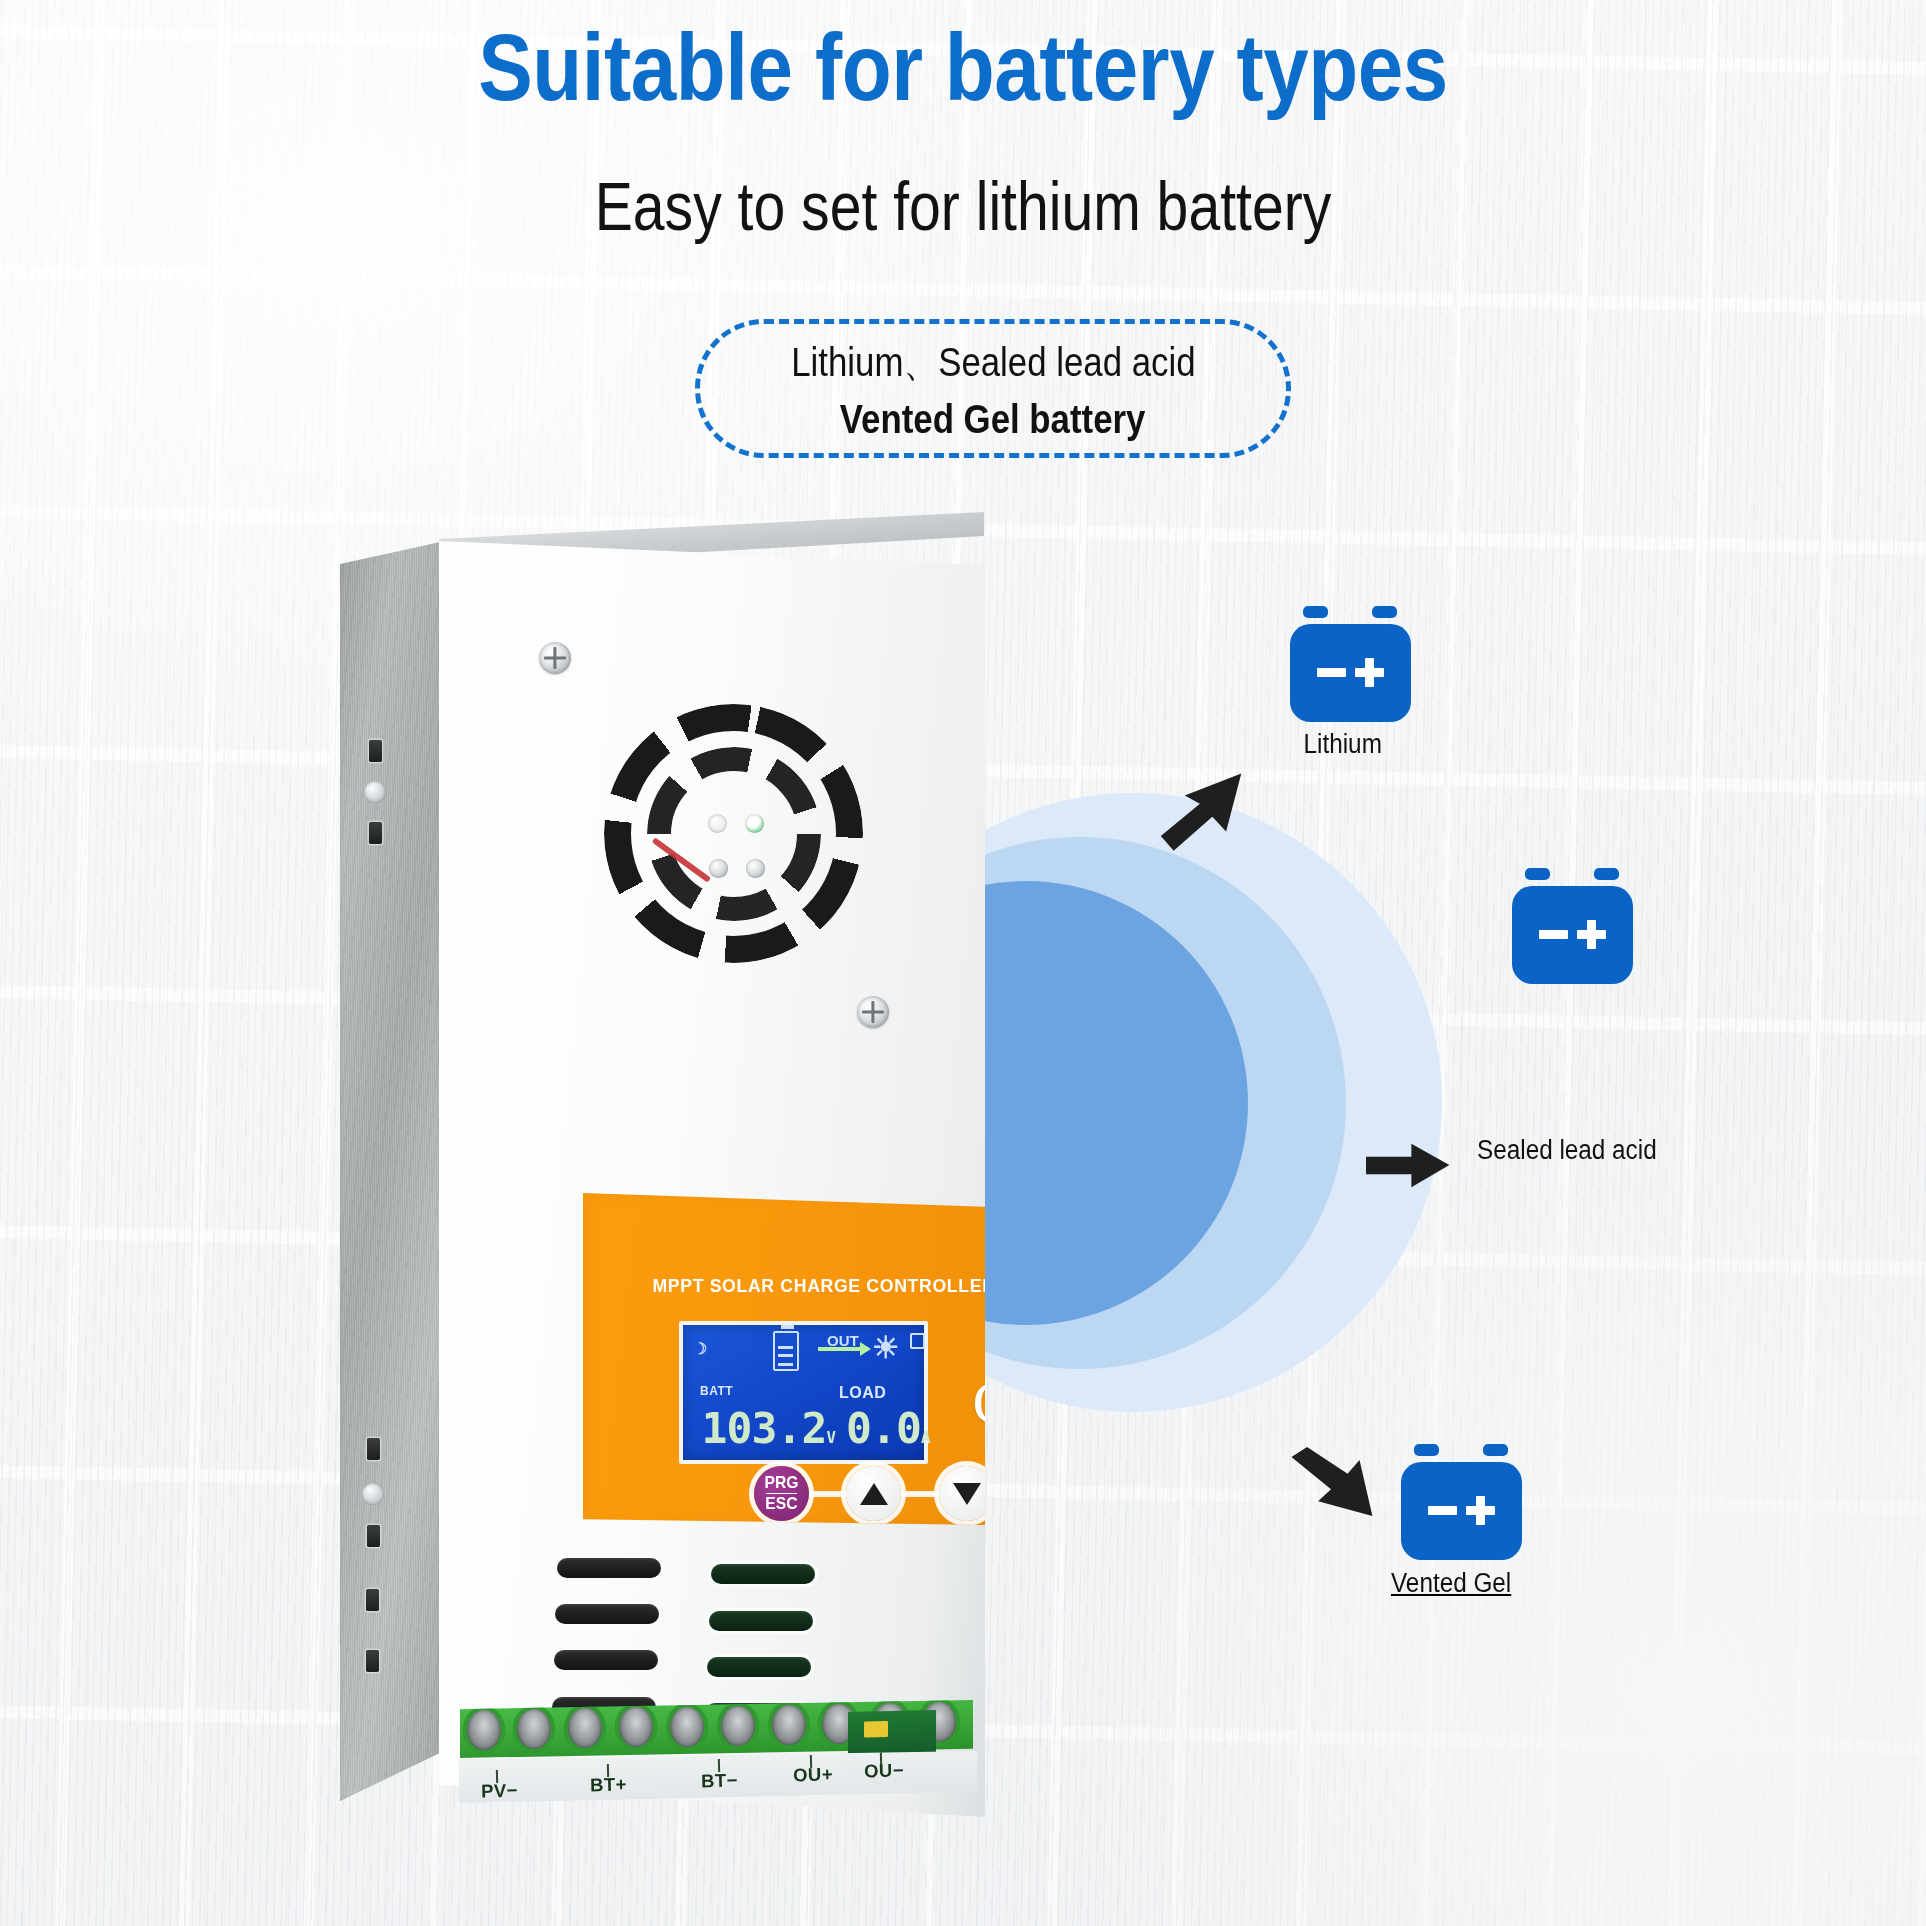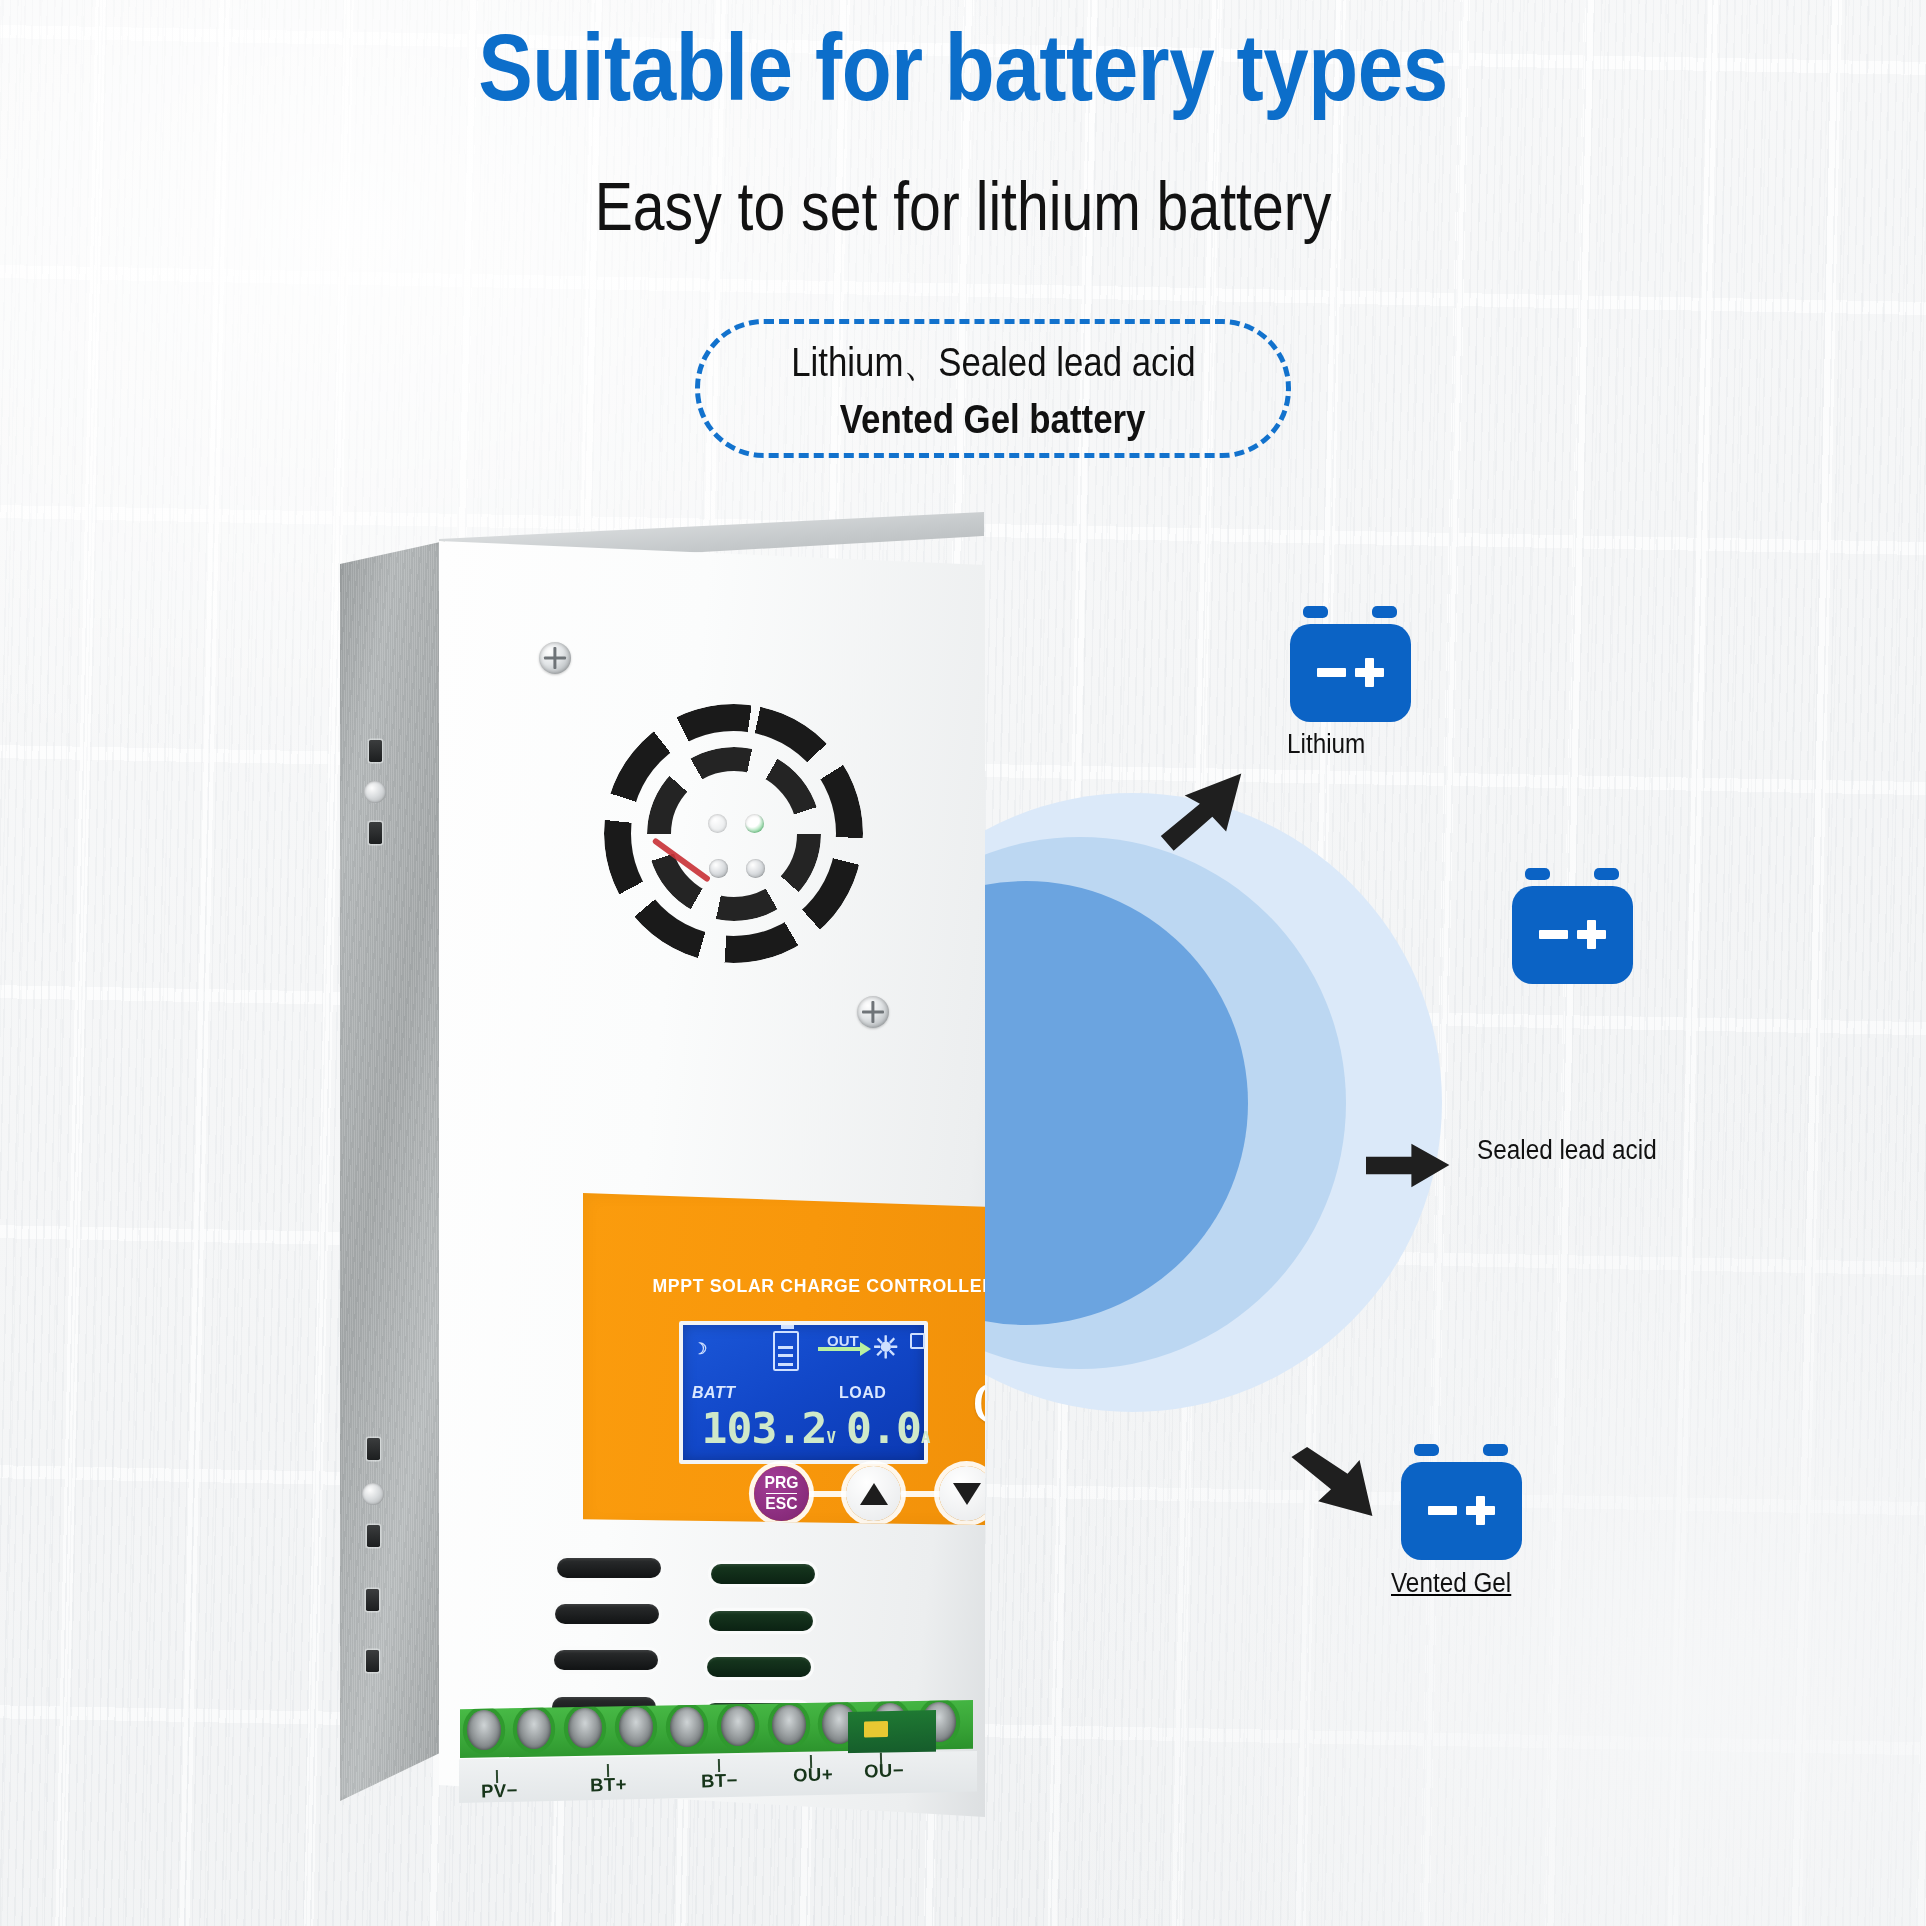--- a/index.html
+++ b/index.html
@@ -222,21 +222,21 @@
   #lcd-arrow::after {
     content:""; position:absolute; right:-9.2px; top:-4.6px;
     border-left:11px solid #b9f0a0; border-top:7px solid transparent; border-bottom:7px solid transparent;
   }
   #lcd-out { position:absolute; left:144px; top:6.5px; font-size:15px; color:#cfe0ff; font-weight:bold; }
   #lcd-sun { position:absolute; left:189px; top:7.4px; font-size:30.5px; color:#cfe0ff; line-height:1; }
   #lcd-sq {
     position:absolute; left:227px; top:8.3px; width:15px; height:15.7px;
     border:2.3px solid #cfe0ff; border-radius:1.8px;
   }
-  #lcd-battlabel { position:absolute; left:9px; top:59px; font-size:16px; color:#dbe8ff; font-weight:bold; letter-spacing:0.5px;font-style:italic; }
+  #lcd-battlabel { position:absolute; left:17px; top:59px; font-size:12px; color:#dbe8ff; font-weight:bold; letter-spacing:0.5px; }
   #lcd-loadlabel { position:absolute; left:156px; top:59px; font-size:16px; color:#dbe8ff; font-weight:bold; letter-spacing:0.5px; }
   .lcdnum {
     position:absolute; font-family:"DejaVu Sans Mono", monospace; font-weight:bold;
     color:#cfe9c9; font-size:43px; letter-spacing:-0.9px; line-height:1;
   }
   #num-v { left:18.5px; top:82px; }
   #num-a { left:163px; top:82px; }
   .lcdunit { font-size:15.7px; vertical-align:baseline; }
 
   
@@ -286,21 +286,21 @@
     background:linear-gradient(178deg,#f2f4f5,#dfe3e5);
     clip-path:polygon(0 8.3px, 100% 0, 100% 78%, 0 100%);
   }
   .tlabel {
     position:absolute; color:#17351a; font-size:18.5px; font-weight:bold;
     transform:rotate(-1.4deg); letter-spacing:0.5px;
   }
   .ttick { position:absolute; width:1.8px; height:13px; background:#2d4a2f; transform:rotate(-1.4deg); }
 
   
-  .batgroup { position:absolute; }
+  .batgroup { position:absolute;text-align:center; }
   .bat { position:relative; }
   .bat .cap {
     position:absolute; top:0; width:25px; height:12px; border-radius:5.1px; background:#0b63c5;
   }
   .bat .body {
     position:absolute; top:17.6px; left:0; width:100%; height:calc(100% - 17.6px);
     background:#0b63c5; border-radius:20.3px;
     display:flex; align-items:center; justify-content:center; gap:9.2px;
   }
   .bat .minus { width:29px; height:8.8px; background:#fff; border-radius:0.9px; }

